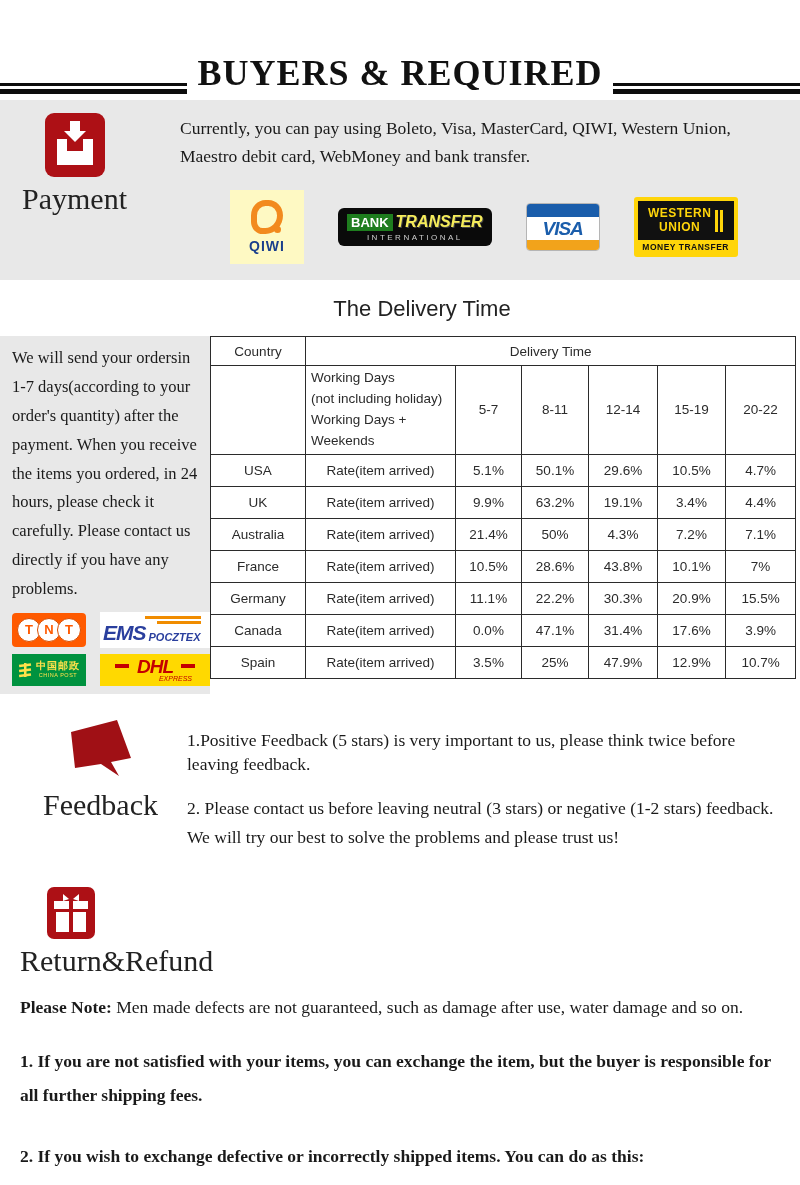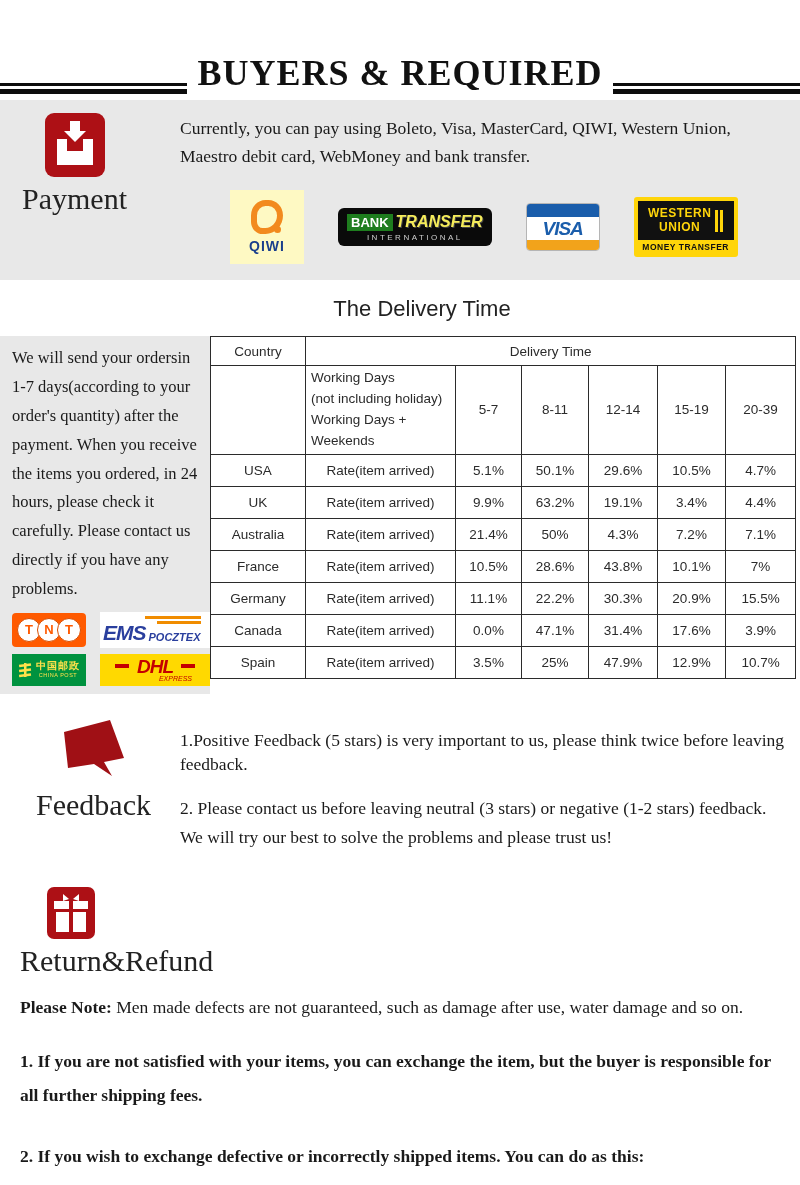--- a/index.html
+++ b/index.html
@@ -77,21 +77,21 @@
   
   .table-col{flex:1;}
   table{border-collapse:collapse;font-family:"Liberation Sans","DejaVu Sans",sans-serif;font-size:13.5px;color:#2b2b2b;table-layout:fixed;width:585px;}
   td{border:1px solid #2b2b2b;text-align:center;padding:2px;}
   tr.hrow1 td{height:24px;}
   tr.hrow2 td{height:72px;}
   tr.drow td{height:27px;}
   td.wd-cell{text-align:left;padding-left:5px;line-height:1.55;}
   
   .feedback-sec{display:flex;margin-top:18px;}
-  .fb-left{width:180px;flex:none;padding-left:36px;box-sizing:border-box;}
+  .fb-left{width:180px;flex:none;padding-left:36px;box-sizing:border-box;margin-left:7px;}
   .fb-left .icon-wrap{margin-left:18px;margin-top:6px;}
   .fb-right{flex:1;padding-right:12px;}
   .fb-p1{font-size:17.5px;margin:16px 0 0;line-height:1.4;}
   .fb-p2{font-size:17.5px;margin:17px 0 0;line-height:1.65;}
   
   .ret-sec{margin-top:34px;padding-left:20px;}
   .ret-sec .icon-wrap{margin-left:26px;}
   .policy{padding:0 20px;font-size:17.5px;}
   .policy .note{margin-top:16px;line-height:1.5;}
   .bold{font-weight:bold;}
@@ -229,21 +229,21 @@
         <td></td>
         <td class="wd-cell">
           <div>Working Days</div>
           <div>(not including holiday)</div>
           <div>Working Days + Weekends</div>
         </td>
         <td>5-7</td>
         <td>8-11</td>
         <td>12-14</td>
         <td>15-19</td>
-        <td>20-39</td>
+        <td>20-22</td>
       </tr>
       <tr class="drow">
         <td>USA</td>
         <td>Rate(item arrived)</td>
         <td>5.1%</td>
         <td>50.1%</td>
         <td>29.6%</td>
         <td>10.5%</td>
         <td>4.7%</td>
       </tr>

